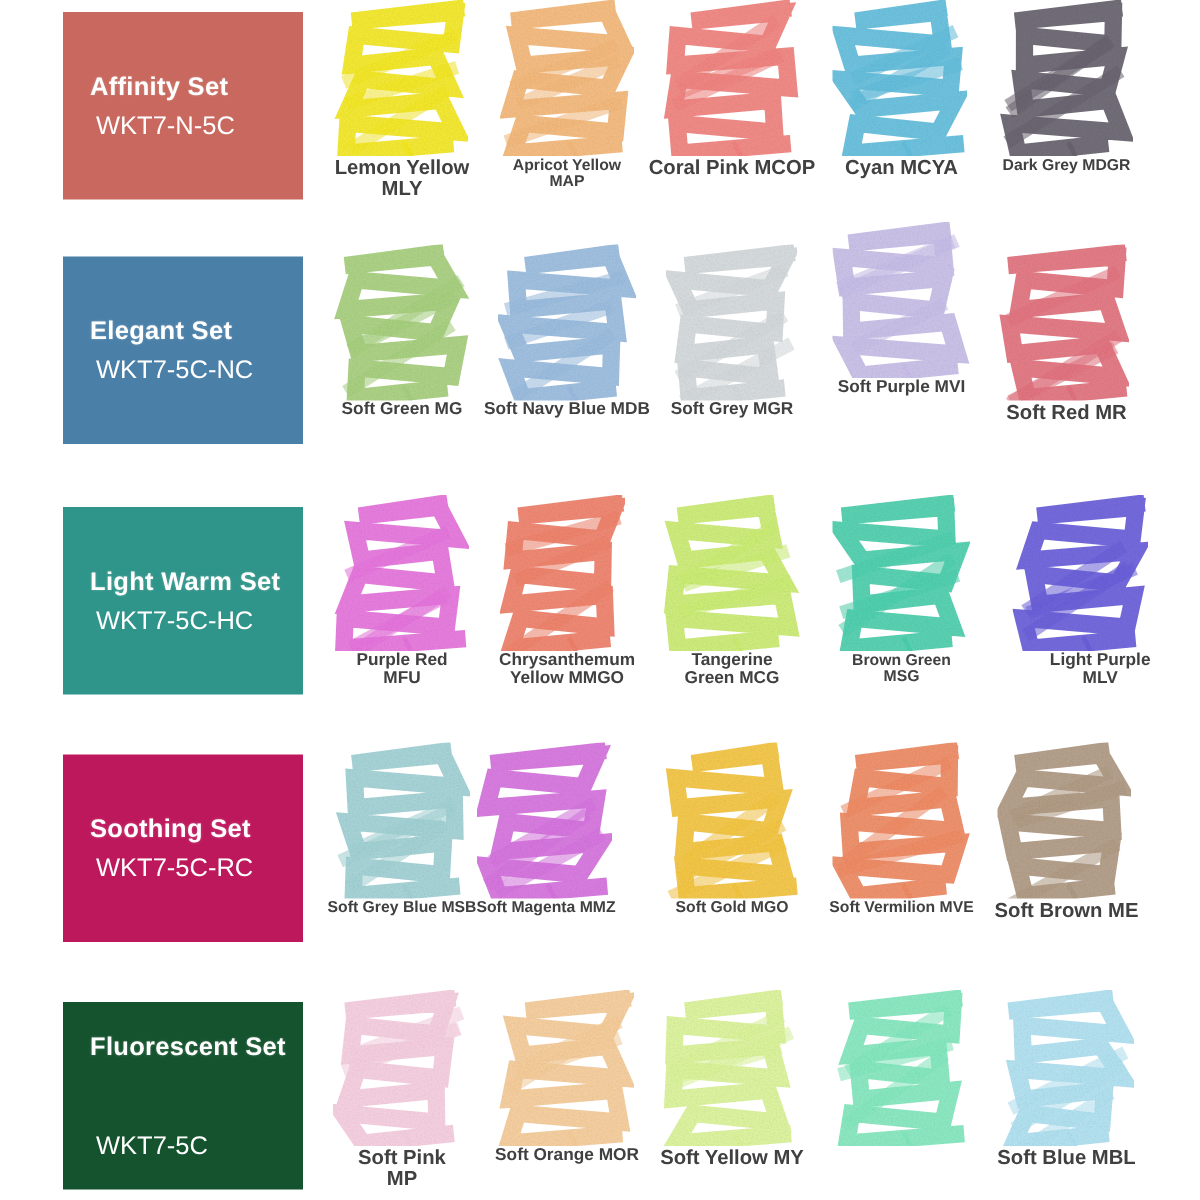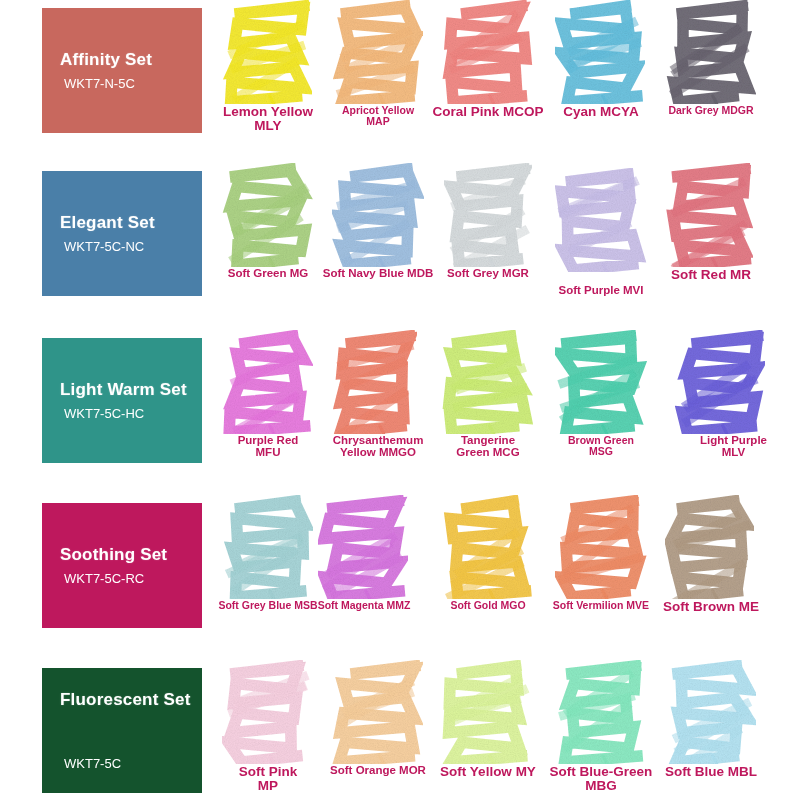--- a/index.html
+++ b/index.html
@@ -27,21 +27,21 @@
   }
   .set-name {
     font-size: 17px;
     font-weight: bold;
     line-height: 1.05;
     letter-spacing: .2px;
     margin-bottom: 9px;
     text-shadow: 0 0 2px rgba(255,255,255,.25);
   }
   .set-code {
-    font-size: 13px;
+    font-size: 17px;
     font-weight: normal;
     line-height: 1;
     padding-left: 4px;
   }
 
   
   .swatch-cell {
     position: absolute;
     width: 112px;
     display: flex;
@@ -50,21 +50,21 @@
   }
   .scribble-wrap {
     width: 92px;
     height: 104px;
     position: relative;
   }
   .scribble-wrap svg { display: block; width: 100%; height: 100%; }
   .swatch-label {
     font-size: 11.5px;
     font-weight: bold;
-    color: #be185d;
+    color: #404040;
     text-align: center;
     line-height: 1.04;
     white-space: pre-line;
     margin-top: 1px;
   }
   .swatch-label.big { font-size: 13.5px; }
   .swatch-label.sm  { font-size: 10.5px; }
 </style>
 </head>
 <body>
@@ -276,21 +276,21 @@
               <path d="M 82.02338820301783 6 L 14.514866255144034 14.066666666666666 L 82.02338820301783 8.2 L 71.37222222222222 29.46666666666666 L 9.366529492455419 23.599999999999998 L 18.54946844993141 43.39999999999999 L 75.35480109739369 37.53333333333333 L 74.21803840877915 58.8 L 16.82911522633745 52.93333333333334 L 14.230161179698216 72.73333333333332 L 68.35699588477367 66.86666666666666 L 71.20377229080933 88.13333333333333 L 15.592112482853222 82.26666666666667 L 17.458179012345678 102.06666666666666 L 75.44972565157751 96.2 " fill="none" stroke="#d5dadd" stroke-width="11.5" stroke-linecap="square" stroke-linejoin="miter" opacity="0.93"></path>
               <path d="M 13.757630315500686 86.08402777777779 L 77.40066872427984 49.56069958847737" fill="none" stroke="#d5dadd" stroke-width="9" stroke-linecap="square" opacity="0.55"></path>
               <path d="M 13.882287379972565 42.45443244170096 L 78.07824074074074 18.580246913580247" fill="none" stroke="#d5dadd" stroke-width="9" stroke-linecap="square" opacity="0.55"></path>
               <path d="M 16.805298353909464 102.32277949245542 L 81.768158436214 68.09362139917695" fill="none" stroke="#d5dadd" stroke-width="9" stroke-linecap="square" opacity="0.55"></path>
               <path d="M 47.84 96 L 51.52 103" fill="none" stroke="#d5dadd" stroke-width="3.2" stroke-linecap="round" opacity="0.95"></path>
             </g>
           </svg>
         </div>
         <div class="swatch-label">Soft Grey MGR</div>
       </div>
-      <div class="swatch-cell" style="left: 545px; top: 168px; gap: 12px;">
+      <div class="swatch-cell" style="left: 545px; top: 148px;">
         <div class="scribble-wrap">
           <svg viewBox="0 0 92 104" preserveAspectRatio="none">
             <defs>
               <filter id="g9" x="-10%" y="-10%" width="120%" height="120%">
                 <feTurbulence type="fractalNoise" baseFrequency="0.9" numOctaves="3" seed="9" result="n"></feTurbulence>
                 <feColorMatrix in="n" type="saturate" values="0"></feColorMatrix>
                 <feComponentTransfer>
                   <feFuncA type="linear" slope="0.30"></feFuncA>
                 </feComponentTransfer>
                 <feComposite operator="in" in2="SourceGraphic" result="tex"></feComposite>
@@ -698,22 +698,20 @@
             </defs>
             <g filter="url(#g24)">
               <path d="M 80.51008230452675 6 L 11.114729080932785 14.066666666666666 L 80.51008230452675 8.2 L 79.20871056241427 29.46666666666666 L 19.217421124828533 23.599999999999998 L 12.268672839506173 43.39999999999999 L 70.4176268861454 37.53333333333333 L 72.309670781893 58.8 L 17.404286694101508 52.93333333333334 L 19.241546639231824 72.73333333333332 L 78.76138545953361 66.86666666666666 L 73.57524005486968 88.13333333333333 L 12.768106995884775 82.26666666666667 L 9.564214677640603 102.06666666666666 L 82.03518518518518 96.2 " fill="none" stroke="#84e9bf" stroke-width="11.5" stroke-linecap="square" stroke-linejoin="miter" opacity="0.93"></path>
               <path d="M 8.65406378600823 55.296236282578874 L 75.32741769547326 36.96399176954733" fill="none" stroke="#84e9bf" stroke-width="9" stroke-linecap="square" opacity="0.55"></path>
               <path d="M 13.881601508916324 52.045241769547324 L 73.73338477366255 15.119341563786008" fill="none" stroke="#84e9bf" stroke-width="9" stroke-linecap="square" opacity="0.55"></path>
               <path d="M 12.401320301783265 86.90947359396434 L 71.4479938271605 45.62037037037037" fill="none" stroke="#84e9bf" stroke-width="9" stroke-linecap="square" opacity="0.55"></path>
               <path d="M 47.84 96 L 51.52 103" fill="none" stroke="#84e9bf" stroke-width="3.2" stroke-linecap="round" opacity="0.95"></path>
             </g>
           </svg>
         </div>
-        <div class="swatch-label big">Soft Blue-Green
-MBG</div>
       </div>
       <div class="swatch-cell" style="left: 655px; top: 660px;">
         <div class="scribble-wrap">
           <svg viewBox="0 0 92 104" preserveAspectRatio="none">
             <defs>
               <filter id="g25" x="-10%" y="-10%" width="120%" height="120%">
                 <feTurbulence type="fractalNoise" baseFrequency="0.9" numOctaves="3" seed="25" result="n"></feTurbulence>
                 <feColorMatrix in="n" type="saturate" values="0"></feColorMatrix>
                 <feComponentTransfer>
                   <feFuncA type="linear" slope="0.30"></feFuncA>

